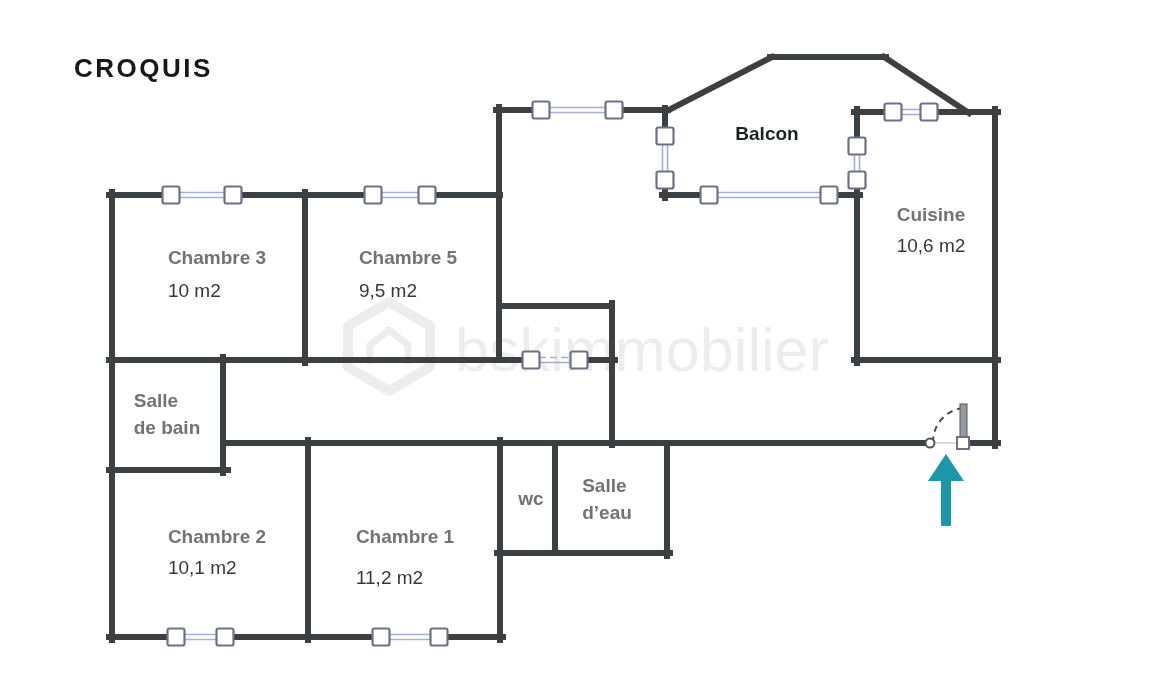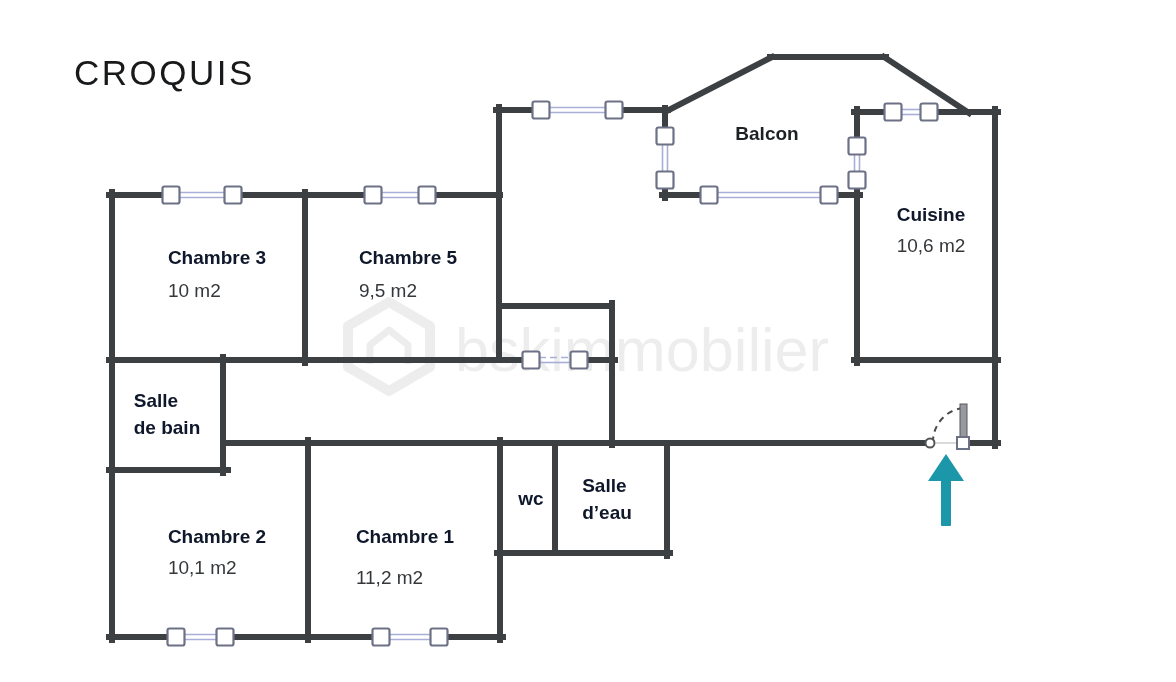--- a/index.html
+++ b/index.html
@@ -2,24 +2,24 @@
 <html><head>
 <meta charset="utf-8">
 <style>
   html,body{margin:0;padding:0;background:#fff;}
   #stage{position:relative;width:1176px;height:682px;background:#ffffff;overflow:hidden;
          font-family:"Liberation Sans","DejaVu Sans",sans-serif;}
   #plan-svg{position:absolute;left:0;top:0;}
   .wall{stroke:#3d4043;stroke-width:6;stroke-linecap:square;fill:none;}
   .glass{stroke:#a9aed6;stroke-width:1.6;}
   .wsq{fill:#ffffff;stroke:#6d7186;stroke-width:2.2;}
-  .title{position:absolute;left:74px;top:53px;font-size:35px;font-weight:normal;
+  .title{position:absolute;left:74px;top:53px;font-size:26px;font-weight:bold;
          letter-spacing:2.5px;color:#17191b;}
   .room{position:absolute;transform:translateX(-50%);white-space:nowrap;}
-  .rname{color:#0f172a;font-weight:bold;font-size:19px;line-height:24px;}
+  .rname{color:#737373;font-weight:bold;font-size:19px;line-height:24px;}
   .rname span{display:block;}
   .rarea{color:#35383b;font-size:19px;line-height:24px;margin-top:9px;}
   .balcon-label{color:#1e2124;font-weight:bold;font-size:19px;line-height:22px;}
   .lh27 .rname{line-height:27px;}
 </style>
 </head>
 <body>
 
 <div id="stage">
 

